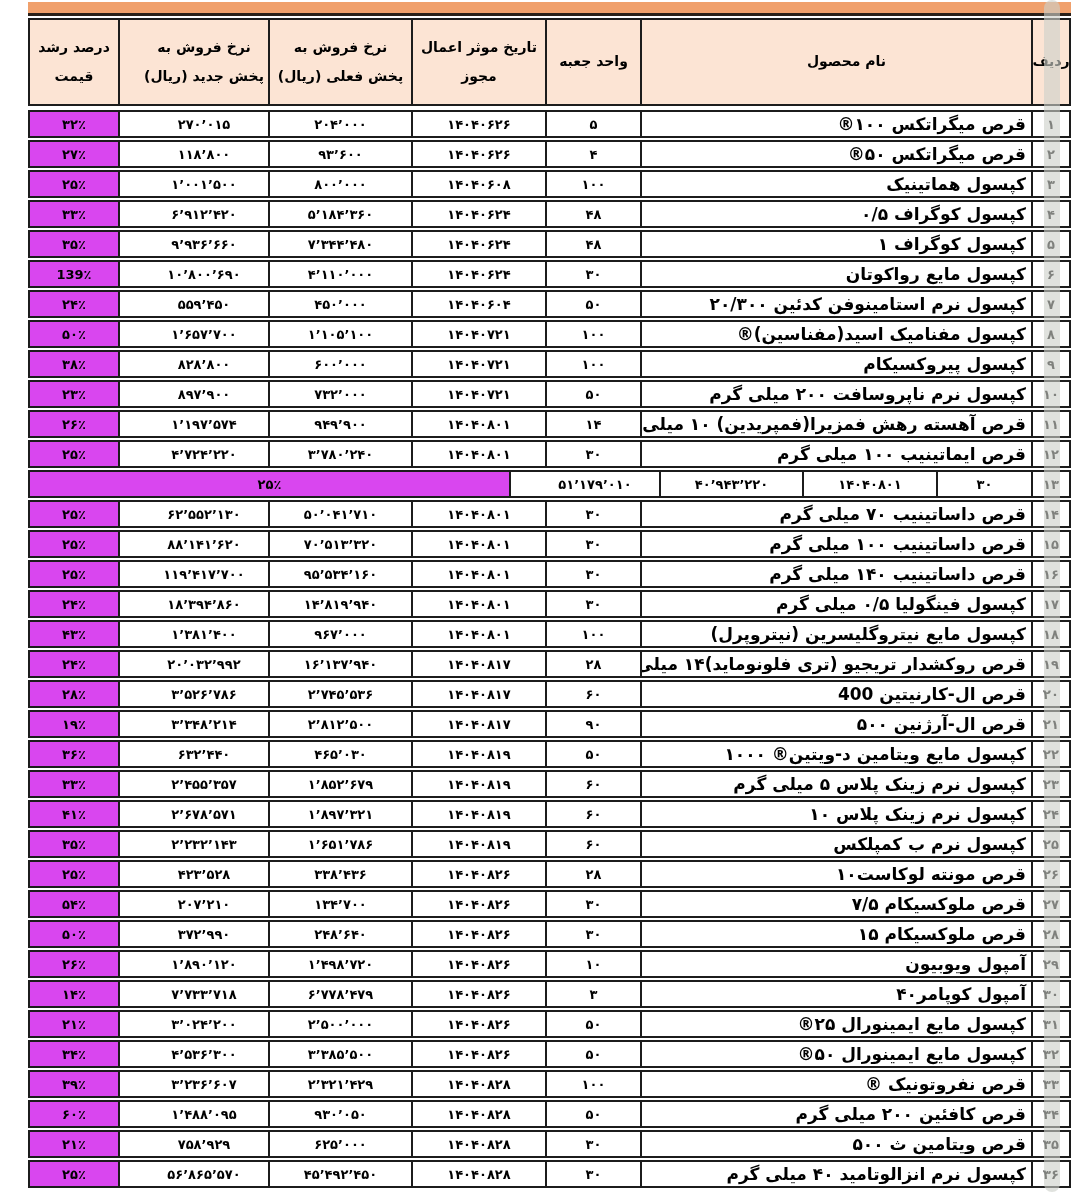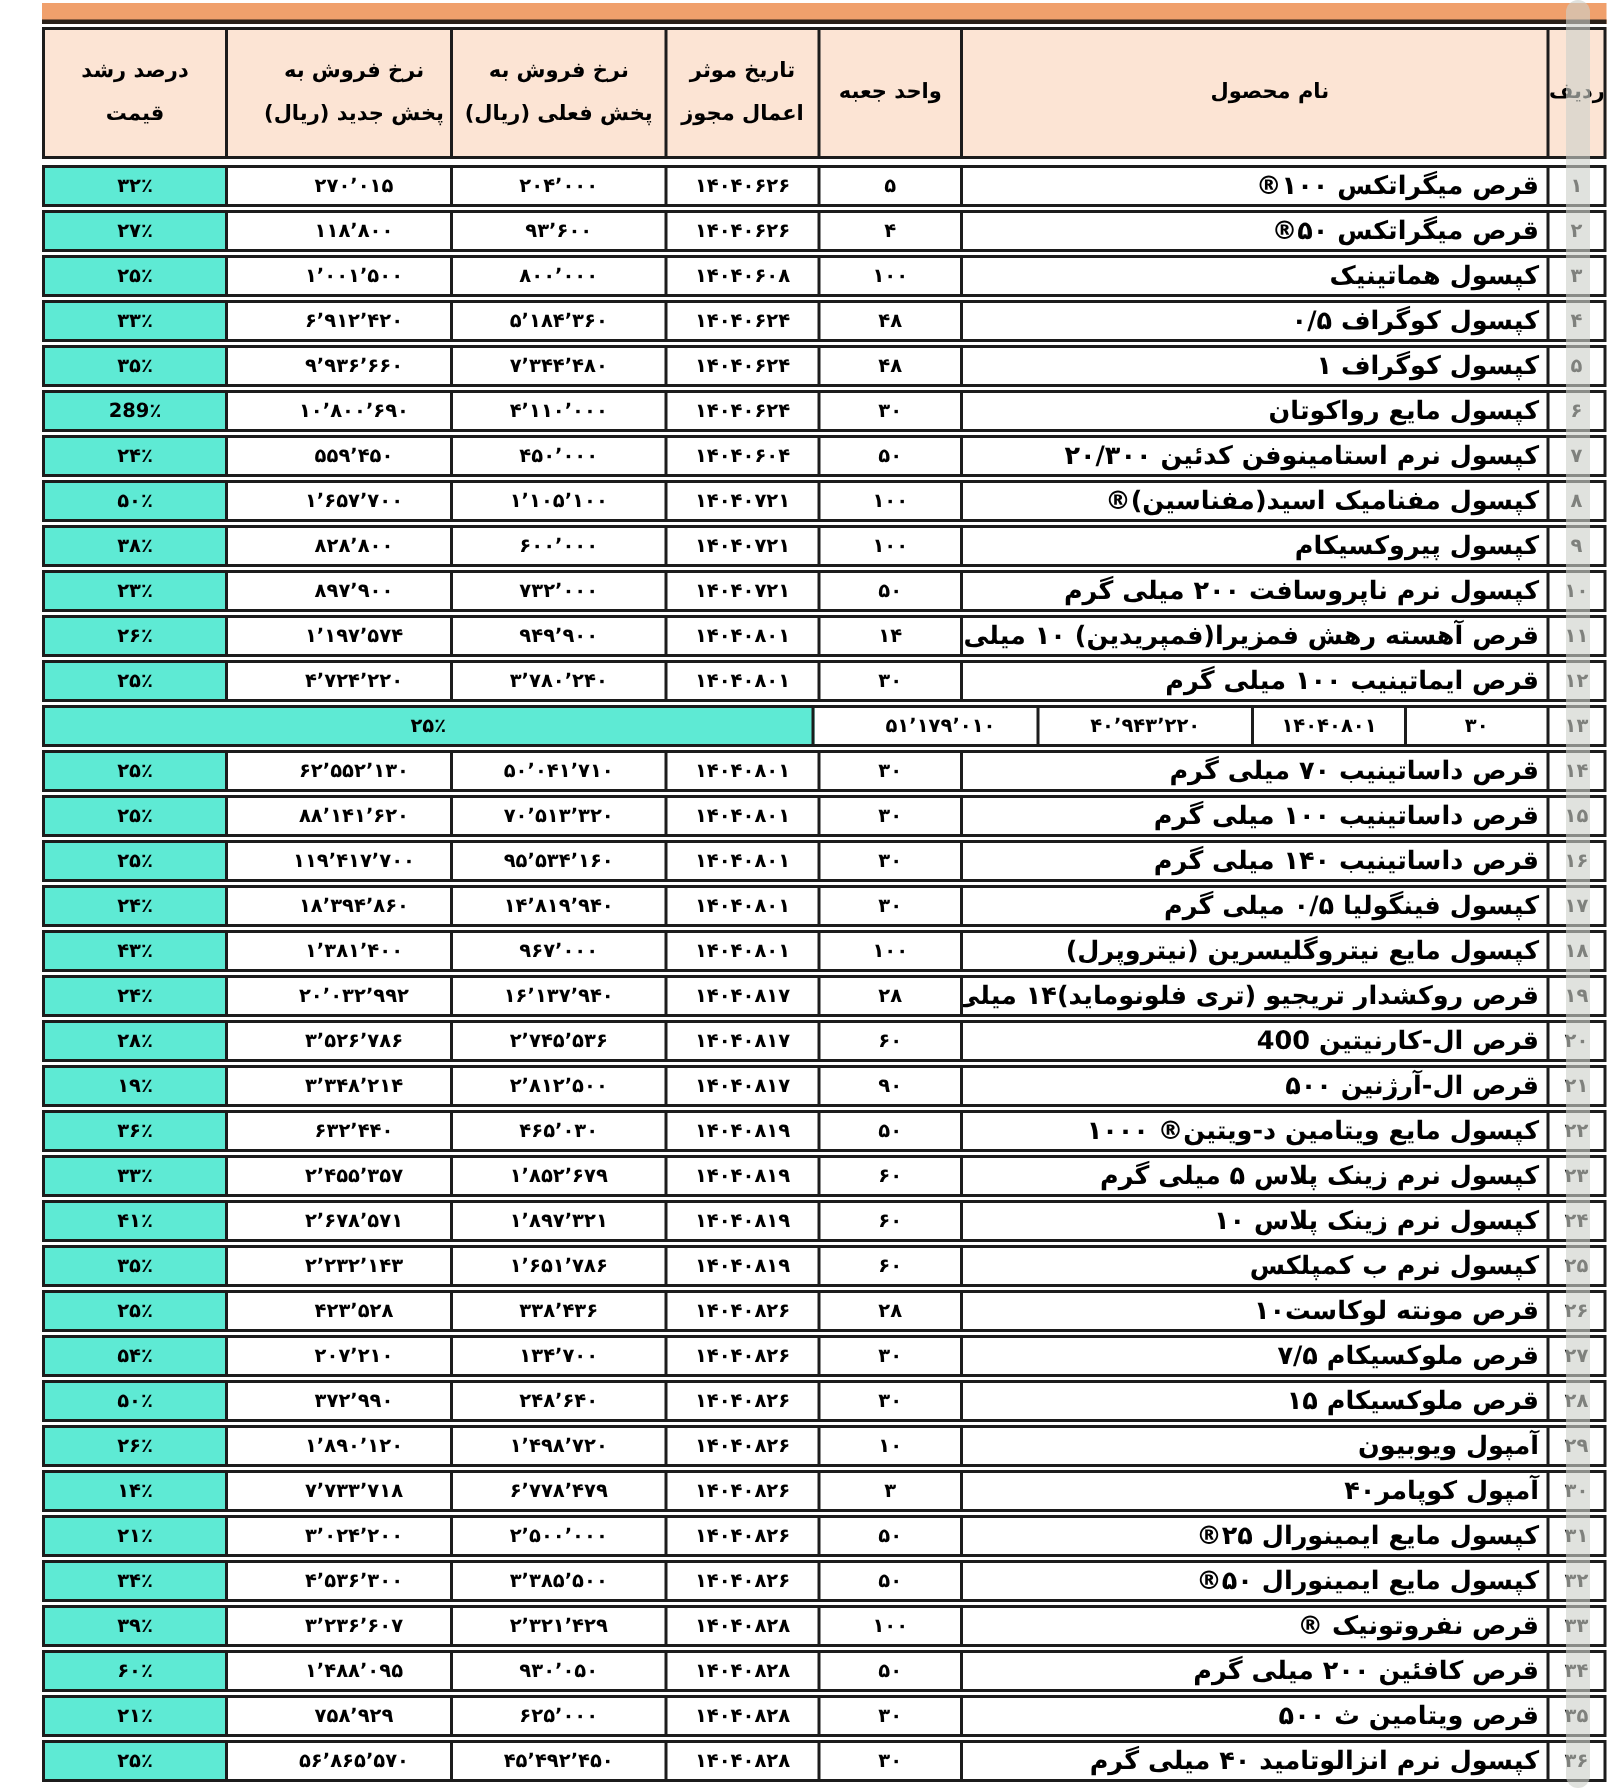--- a/index.html
+++ b/index.html
@@ -13,25 +13,25 @@
   .table{position:absolute;left:28px;top:18px;width:1043px;direction:rtl;}
   .hrow,.row{display:flex;box-sizing:border-box;border:2px solid #1c1c1c;background:#fff;}
   .hrow{height:88px;background:#fce4d4;margin-bottom:4px;}
   .row{height:28px;margin-bottom:2px;}
   .cell{box-sizing:border-box;display:flex;align-items:center;justify-content:center;
     overflow:hidden;white-space:nowrap;}
   .cell + .cell{border-right:2px solid #1c1c1c;}
   .c-no{width:36px;font-size:13px;}
   .c-product{width:391px;justify-content:flex-start;padding-right:5px;font-size:17px;direction:rtl;}
   .c-unit{width:95px;}
-  .c-date{width:102px;}
+  .c-date{width:134px;}
   .c-cur{width:143px;}
   .c-new{width:130px;margin-left:20px;}
   .c-pct{flex:1;}
-  .row .c-pct{background:#5eead4;}
+  .row .c-pct{background:#d946ef;}
   .num{direction:ltr;font-size:13px;}
   .h{font-size:14px;line-height:2.1;white-space:normal;text-align:center;
     justify-content:center;align-items:center;padding:0 4px;direction:rtl;}
   .h.c-product{justify-content:center;padding-right:4px;padding-left:24px;}
   .scrollbar{position:absolute;left:1044px;top:0;width:16px;height:1192px;
     background:rgba(205,208,202,0.62);border-radius:9px;}
 </style>
 </head>
 <body>
 
@@ -102,21 +102,21 @@
     <div class="cell c-pct num">۳۵٪</div>
   </div>
 
   <div class="row">
     <div class="cell c-no num">۶</div>
     <div class="cell c-product">کپسول مایع رواکوتان</div>
     <div class="cell c-unit num">۳۰</div>
     <div class="cell c-date num">۱۴۰۴۰۶۲۴</div>
     <div class="cell c-cur num">۴٬۱۱۰٬۰۰۰</div>
     <div class="cell c-new num">۱۰٬۸۰۰٬۶۹۰</div>
-    <div class="cell c-pct num">289٪</div>
+    <div class="cell c-pct num">139٪</div>
   </div>
 
   <div class="row">
     <div class="cell c-no num">۷</div>
     <div class="cell c-product">کپسول نرم استامینوفن کدئین ۲۰/۳۰۰</div>
     <div class="cell c-unit num">۵۰</div>
     <div class="cell c-date num">۱۴۰۴۰۶۰۴</div>
     <div class="cell c-cur num">۴۵۰٬۰۰۰</div>
     <div class="cell c-new num">۵۵۹٬۴۵۰</div>
     <div class="cell c-pct num">۲۴٪</div>

